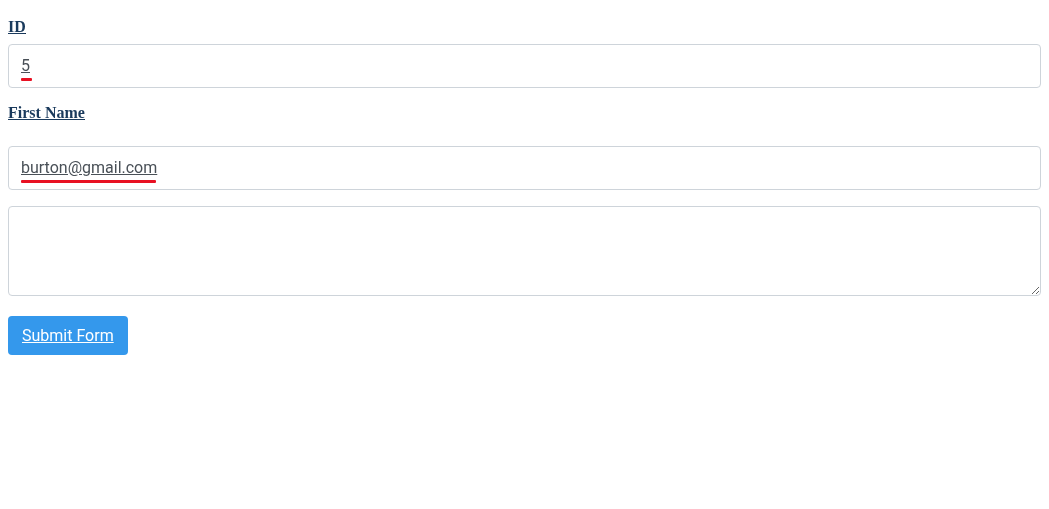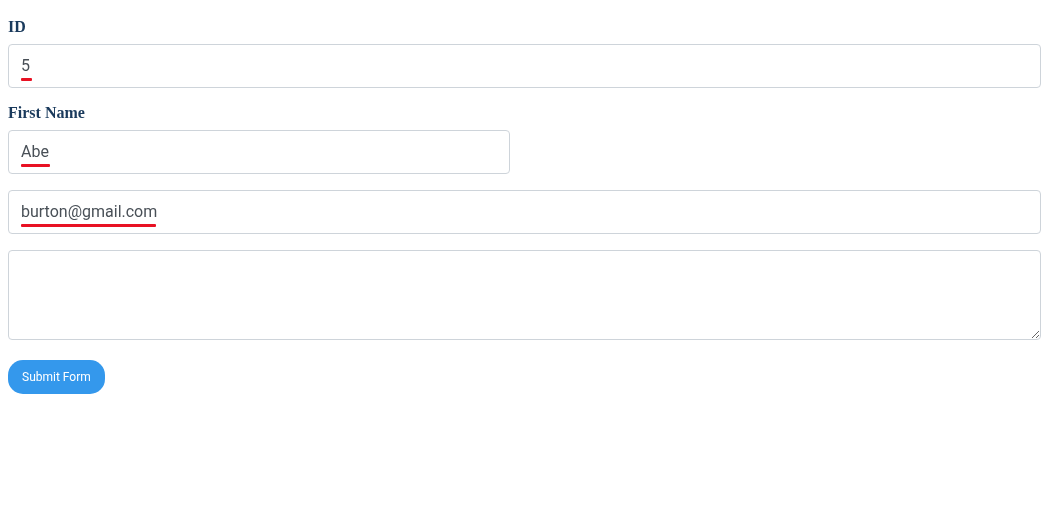--- a/index.html
+++ b/index.html
@@ -1,18 +1,19 @@
 <!DOCTYPE html>
 <html><head>
   <meta charset="utf-8">
   <style>
     * {
       box-sizing: border-box;
       margin: 0;
       padding: 0;
+      text-decoration: underline;
     }
     body {
       font-family: "Segoe UI", Roboto, "Helvetica Neue", Arial, sans-serif;
       background: #fff;
       padding: 18px 8px 8px 8px;
       width: 1049px;
     }
     .form-group {
       margin-bottom: 16px;
     }
@@ -61,46 +62,42 @@
     }
     .u-5 { width: 11px; }
     .u-abe { width: 29px; }
     .u-burton { width: 49px; }
     .u-email { width: 135px; }
     .btn-primary {
       background: #3498ec;
       color: #fff;
       border: none;
       padding: 10px 14px;
-      font-size: 12px;
-      border-radius: 15px;
+      font-size: 16px;
+      border-radius: 4px;
       cursor: pointer;
       font-family: inherit;
     }
   </style>
 </head>
 <body>
 
 <form>
 
   <div class="form-group">
     <label>ID</label>
     <div class="input-wrap">
       <input type="text" value="5" style="">
       <span class="spell-underline u-5"></span>
     </div>
   </div>
 
   <div class="form-row">
     <div class="form-group">
       <label>First Name</label>
-      <div class="input-wrap">
-        <input type="text" value="Abe" style="">
-        <span class="spell-underline u-abe"></span>
-      </div>
     </div>
     <div class="form-group">
     </div>
   </div>
 
   <div class="form-group">
     <div class="input-wrap">
       <input type="text" value="burton@gmail.com" style="">
       <span class="spell-underline u-email"></span>
     </div>

